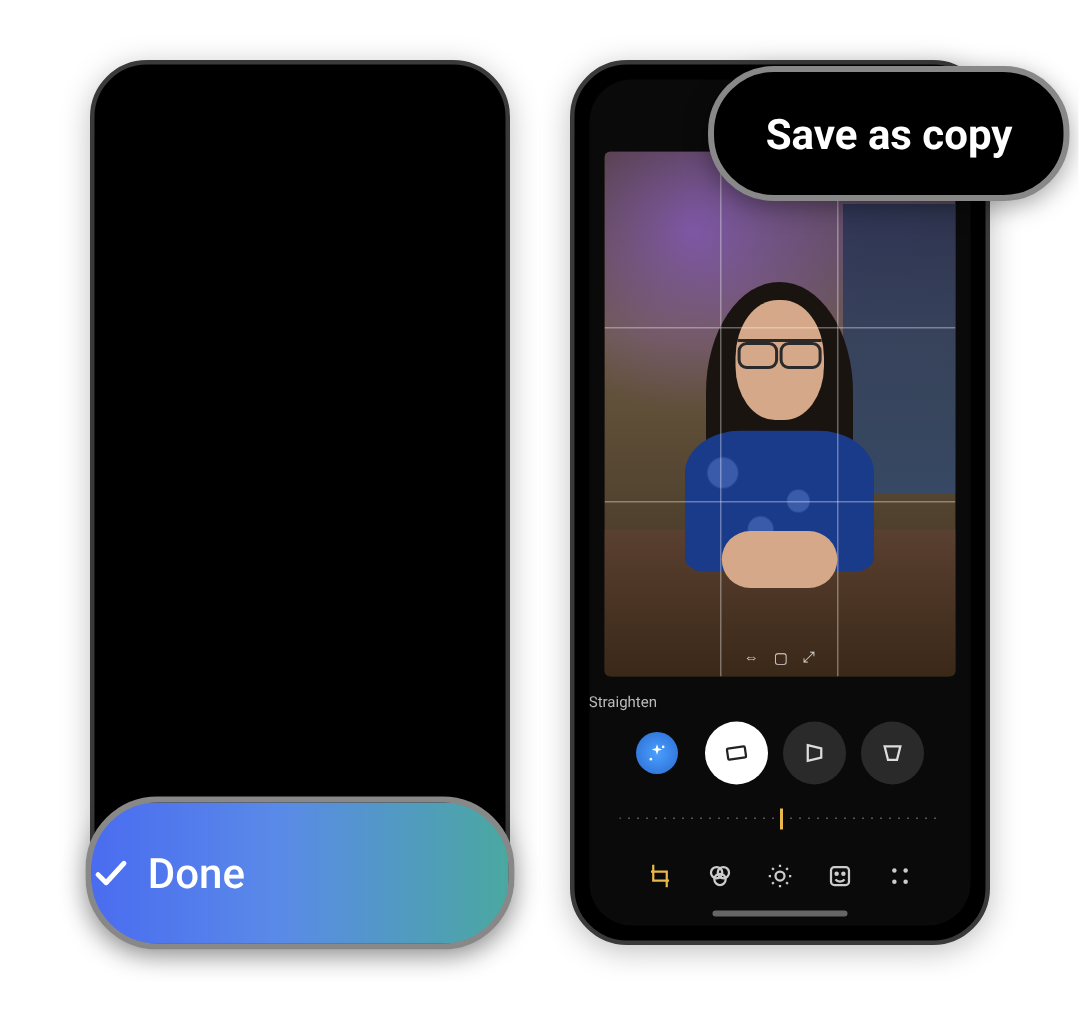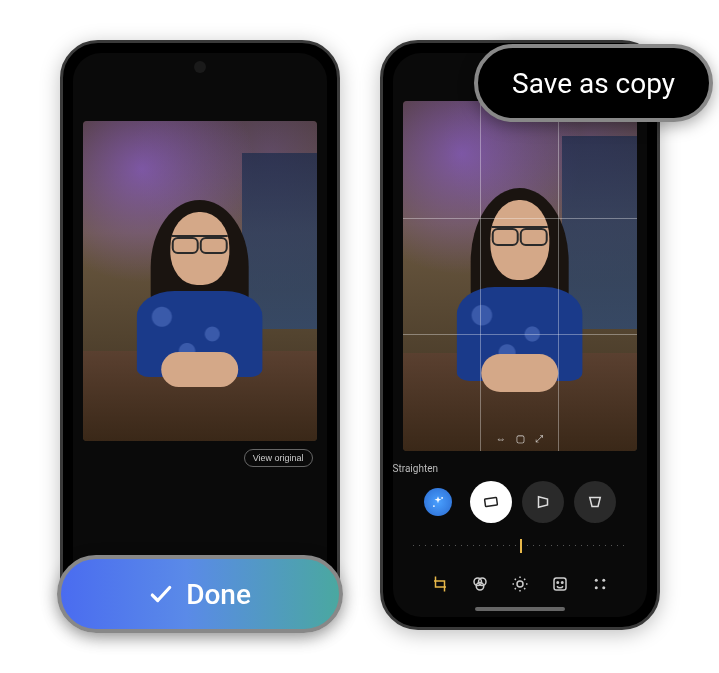--- a/index.html
+++ b/index.html
@@ -136,25 +136,25 @@
   .view-original {
     position:absolute; right:14px; bottom:150px;
     border:1px solid #666; color:#ccc;
     font-size:9px; padding:3px 8px; border-radius:12px;
     background:transparent;
   }
   
   .done-pill {
     position:absolute;
     left:-6px; right:-6px; bottom:-6px;
-    height:78px;
+    height:102px;
     border-radius:48px;
     border:4px solid #888;
     background:linear-gradient(90deg,#4a6cf0 0%,#5a8ae8 45%,#4aa8a0 100%);
-    display:flex; align-items:center; justify-content:center;
+    display:flex; align-items:center; justify-content:flex-start;
     gap:12px;
     color:#fff;
     font-size:28px; font-weight:500;
     box-shadow:0 4px 16px rgba(0,0,0,0.3);
     z-index:100;
   }
   .check-icon { width:26px; height:26px; }
   
   .tool-label{
     position:absolute; left:0; right:0; top:410px;
@@ -198,82 +198,64 @@
   .bottom-nav .nav-ic{ width:18px;height:18px;display:flex;align-items:center;justify-content:center;}
   .bottom-nav .nav-ic.active{ color:#e8b84a; }
   .home-bar{
     position:absolute; bottom:6px; left:50%; transform:translateX(-50%);
     width:90px; height:4px; background:#666; border-radius:4px;
   }
   
   .save-pill{
     position:absolute;
     top:44px; right:6px;
-    height:78px; padding:12px 34px;
+    height:90px; padding:12px 34px;
     border-radius:44px;
     border:4px solid #888;
     background:#000;
     color:#fff;
-    font-size:28px; font-weight:400;
+    font-size:28px; font-weight:700;
     display:flex; align-items:center;
     box-shadow:0 4px 16px rgba(0,0,0,0.35);
     z-index:200;
   }
   svg{display:block}
 </style>
 </head>
 <body>
 
 <div class="stage">
 
   <div class="phone phone-left">
+
+    <div class="done-pill">
+      <span>
+        <svg class="check-icon" viewBox="0 0 24 24" fill="none" stroke="#fff" stroke-width="3" stroke-linecap="round" stroke-linejoin="round">
+            <polyline points="4 13 9 18 20 6"></polyline>
+          </svg>
+      </span>
+      <span>Done</span>
+    </div>
+  </div>
+
+  <div class="phone phone-right">
     <div class="phone-screen">
       <div class="camera-hole"></div>
 
       <div class="photo">
         <div class="photo-bg"></div>
         <div class="window-r"></div>
         <div class="table"></div>
         <div class="person">
           <div class="hair"></div>
           <div class="face"></div>
           <div class="glasses"></div>
           <div class="shirt"></div>
           <div class="arms"></div>
         </div>
-      </div>
-
-      <button class="view-original">View original</button>
-    </div>
-
-    <div class="done-pill">
-      <span>
-        <svg class="check-icon" viewBox="0 0 24 24" fill="none" stroke="#fff" stroke-width="3" stroke-linecap="round" stroke-linejoin="round">
-            <polyline points="4 13 9 18 20 6"></polyline>
-          </svg>
-      </span>
-      <span>Done</span>
-    </div>
-  </div>
-
-  <div class="phone phone-right">
-    <div class="phone-screen">
-      <div class="camera-hole"></div>
-
-      <div class="photo">
-        <div class="photo-bg"></div>
-        <div class="window-r"></div>
-        <div class="table"></div>
-        <div class="person">
-          <div class="hair"></div>
-          <div class="face"></div>
-          <div class="glasses"></div>
-          <div class="shirt"></div>
-          <div class="arms"></div>
-        </div>
         <div class="grid">
           <div class="grid-h1"></div>
             <div class="grid-h2"></div>
             <div class="grid-v2"></div>
         </div>
         <div class="crop-handles">
           <span>⇔</span>
             <span>▢</span>
             <span>⤢</span>
         </div>

